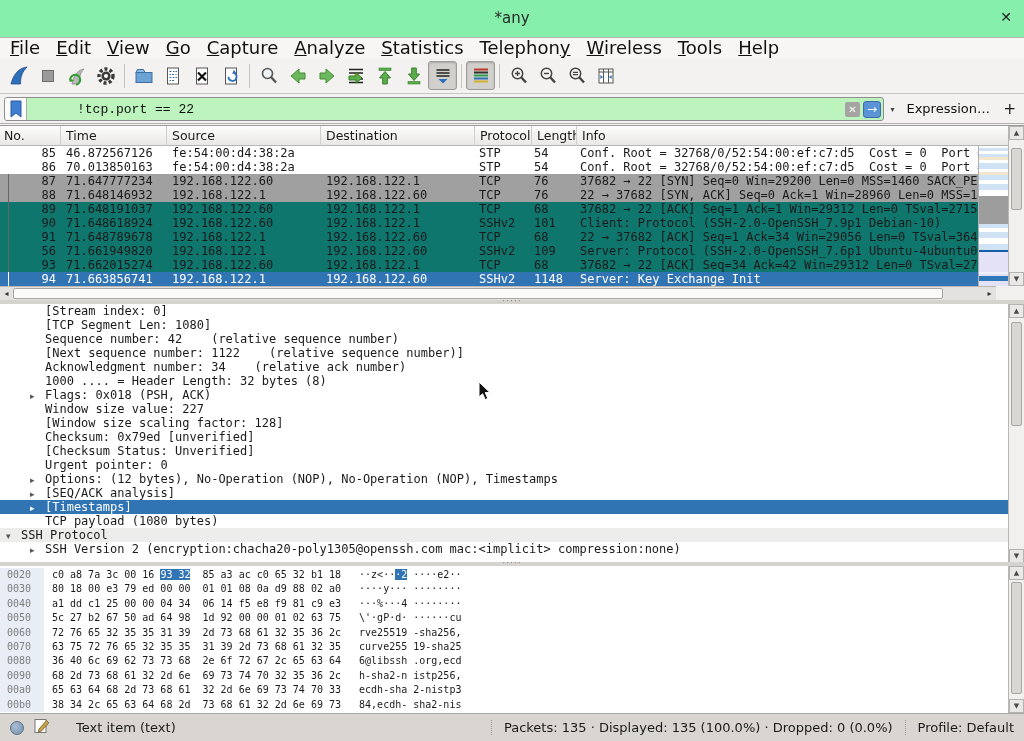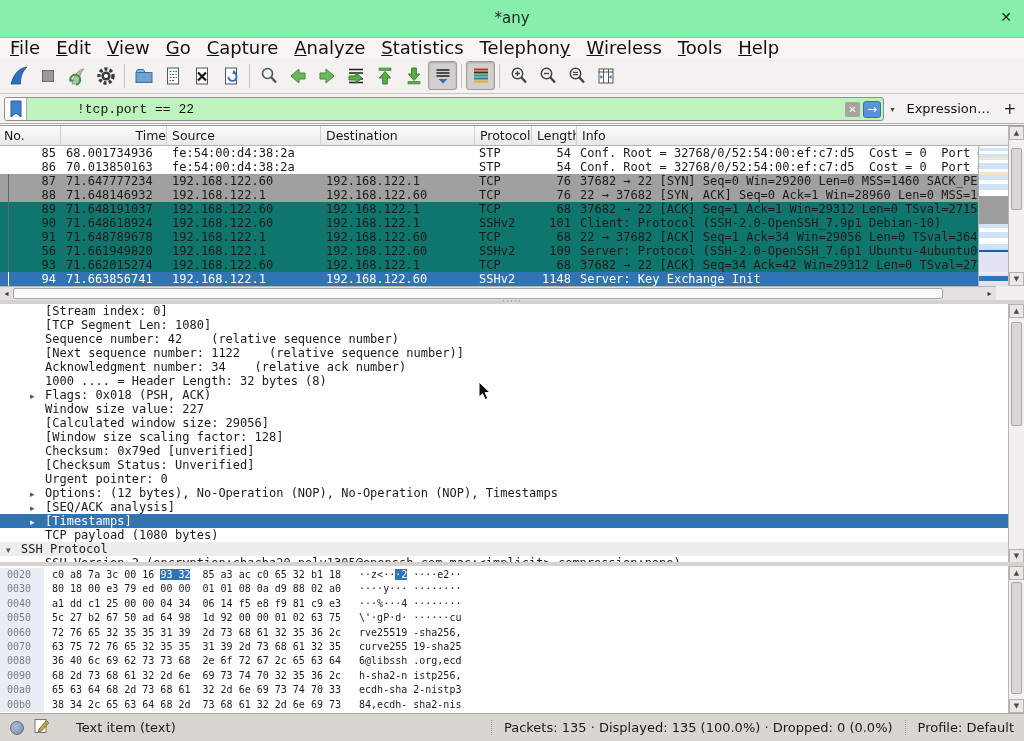--- a/index.html
+++ b/index.html
@@ -44,30 +44,30 @@
   .fexpr { position:absolute; right:34px; top:0; line-height:30px; font-size:13px; color:#111; }
   .fadd  { position:absolute; right:8px; top:0; line-height:30px; font-size:15px; color:#111; }
 
   
   .plist { position:absolute; top:125px; left:0; width:1024px; height:175px;
            background:#fff; border-top:1px solid #9a9a9a; overflow:hidden; }
   .phead { position:absolute; top:0; left:0; width:1008px; height:20px;
            background:linear-gradient(#fdfdfd,#e9e8e6); border-bottom:1px solid #b5b5b5; }
   .phcell { position:absolute; top:0; height:20px; line-height:19px; font-size:12.5px;
             padding-left:5px; border-right:1px solid #cfcfcf; overflow:hidden; white-space:nowrap; }
-  .hc0{left:0;width:61px;padding-left:4px;} .hc1{left:61px;width:106px;text-align:right;} .hc2{left:167px;width:154px;}
+  .hc0{left:0;width:61px;padding-left:4px;} .hc1{left:61px;width:106px;} .hc2{left:167px;width:154px;}
   .hc3{left:321px;width:154px;} .hc4{left:475px;width:57px;} .hc5{left:532px;width:45px;}
   .hc6{left:577px;width:431px;border-right:none;}
   .prows { position:absolute; top:20px; left:0; width:978px; height:140px; overflow:hidden; }
   .prow { position:relative; height:14px; font-family:"DejaVu Sans Mono", monospace;
           font-size:12px; line-height:14px; white-space:pre; }
   .pcell { position:absolute; top:0; overflow:hidden; }
   .c-no{left:0;width:56px;text-align:right;} .c-time{left:66px;width:100px;}
   .c-src{left:172px;width:148px;} .c-dst{left:326px;width:148px;}
-  .c-proto{left:479px;width:54px;} .c-len{left:534px;width:37px;text-align:right;}
+  .c-proto{left:479px;width:54px;} .c-len{left:534px;width:37px;text-align:left;}
   .c-info{left:580px;right:0;}
   .r-stp{background:#ffffff;} .r-gray{background:#a0a0a0;}
   .r-lav{background:#0f766e;} .r-sel{background:#3074b4;color:#fff;}
   .conv::before{content:"";position:absolute;left:8px;top:0;bottom:0;width:1px;background:#666;}
   .r-sel.conv::before{background:#fff;}
 
   
   .minimap { position:absolute; top:20px; left:978px; width:30px; height:140px;
              border-left:1px solid #b0b0b0; background:
     linear-gradient(180deg,
@@ -317,21 +317,21 @@
       <span class="phcell hc2">Source</span>
       <span class="phcell hc3">Destination</span>
       <span class="phcell hc4">Protocol</span>
       <span class="phcell hc5">Length</span>
       <span class="phcell hc6">Info</span>
     </div>
     <div class="prows">
 
         <div class="prow r-stp">
           <span class="pcell c-no">85</span>
-          <span class="pcell c-time">68.001734936</span>
+          <span class="pcell c-time">46.872567126</span>
           <span class="pcell c-src">fe:54:00:d4:38:2a</span>
           <span class="pcell c-dst"></span>
           <span class="pcell c-proto">STP</span>
           <span class="pcell c-len">54</span>
           <span class="pcell c-info">Conf. Root = 32768/0/52:54:00:ef:c7:d5  Cost = 0  Port =</span>
         </div>
 
         <div class="prow r-stp">
           <span class="pcell c-no">86</span>
           <span class="pcell c-time">70.013850163</span>
@@ -449,21 +449,20 @@
       <div class="dline i1"><span class="darrow"></span><span>[Next sequence number: 1122    (relative sequence number)]</span></div>
 
       <div class="dline i1"><span class="darrow"></span><span>Acknowledgment number: 34    (relative ack number)</span></div>
 
       <div class="dline i1"><span class="darrow"></span><span>1000 .... = Header Length: 32 bytes (8)</span></div>
 
       <div class="dline i1"><span class="darrow">▸</span><span>Flags: 0x018 (PSH, ACK)</span></div>
 
       <div class="dline i1"><span class="darrow"></span><span>Window size value: 227</span></div>
 
-      <div class="dline i1"><span class="darrow"></span><span>[Calculated window size: 29056]</span></div>
 
       <div class="dline i1"><span class="darrow"></span><span>[Window size scaling factor: 128]</span></div>
 
       <div class="dline i1"><span class="darrow"></span><span>Checksum: 0x79ed [unverified]</span></div>
 
       <div class="dline i1"><span class="darrow"></span><span>[Checksum Status: Unverified]</span></div>
 
       <div class="dline i1"><span class="darrow"></span><span>Urgent pointer: 0</span></div>
 
       <div class="dline i1"><span class="darrow">▸</span><span>Options: (12 bytes), No-Operation (NOP), No-Operation (NOP), Timestamps</span></div>

